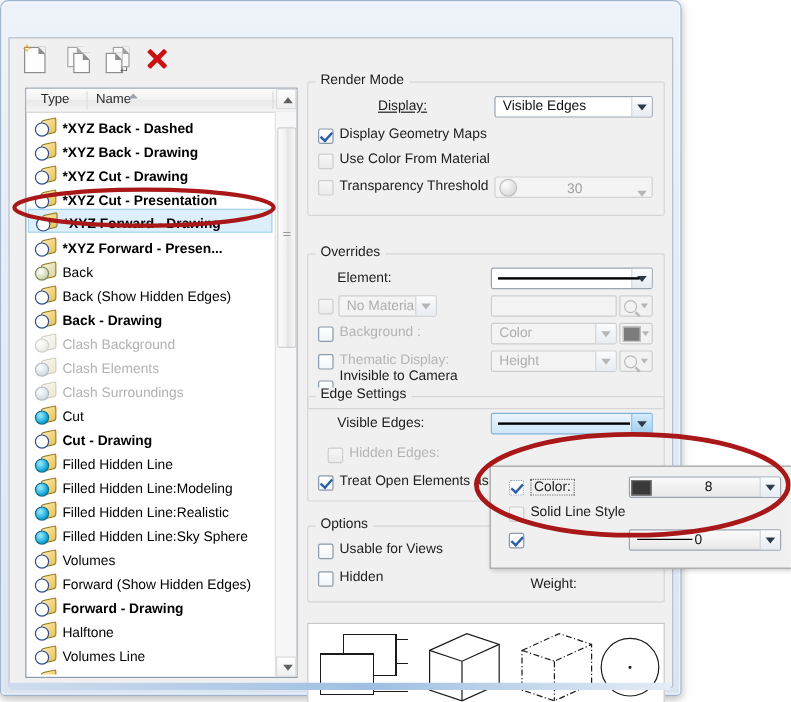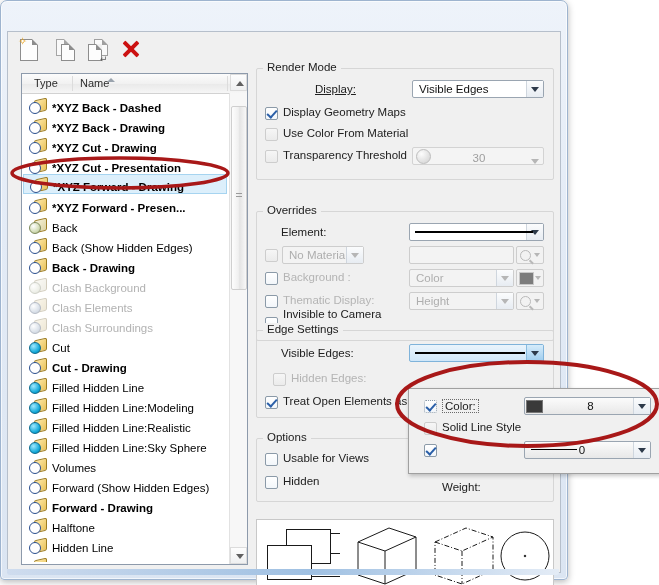--- a/index.html
+++ b/index.html
@@ -376,21 +376,21 @@
                 <span class="bk"></span>
                 <span class="sp"></span>
               </span>
               <span class="nm">Halftone</span>
             </div>
             <div class="row">
               <span class="ico ">
                 <span class="bk"></span>
                 <span class="sp"></span>
               </span>
-              <span class="nm">Hidden Line</span>
+              <span class="nm">Volumes Line</span>
             </div>
             <div class="row">
               <span class="ico ">
                 <span class="bk"></span>
                 <span class="sp"></span>
               </span>
               <span class="nm">Hidden Line:Modeling</span>
             </div>
           </div>
 

